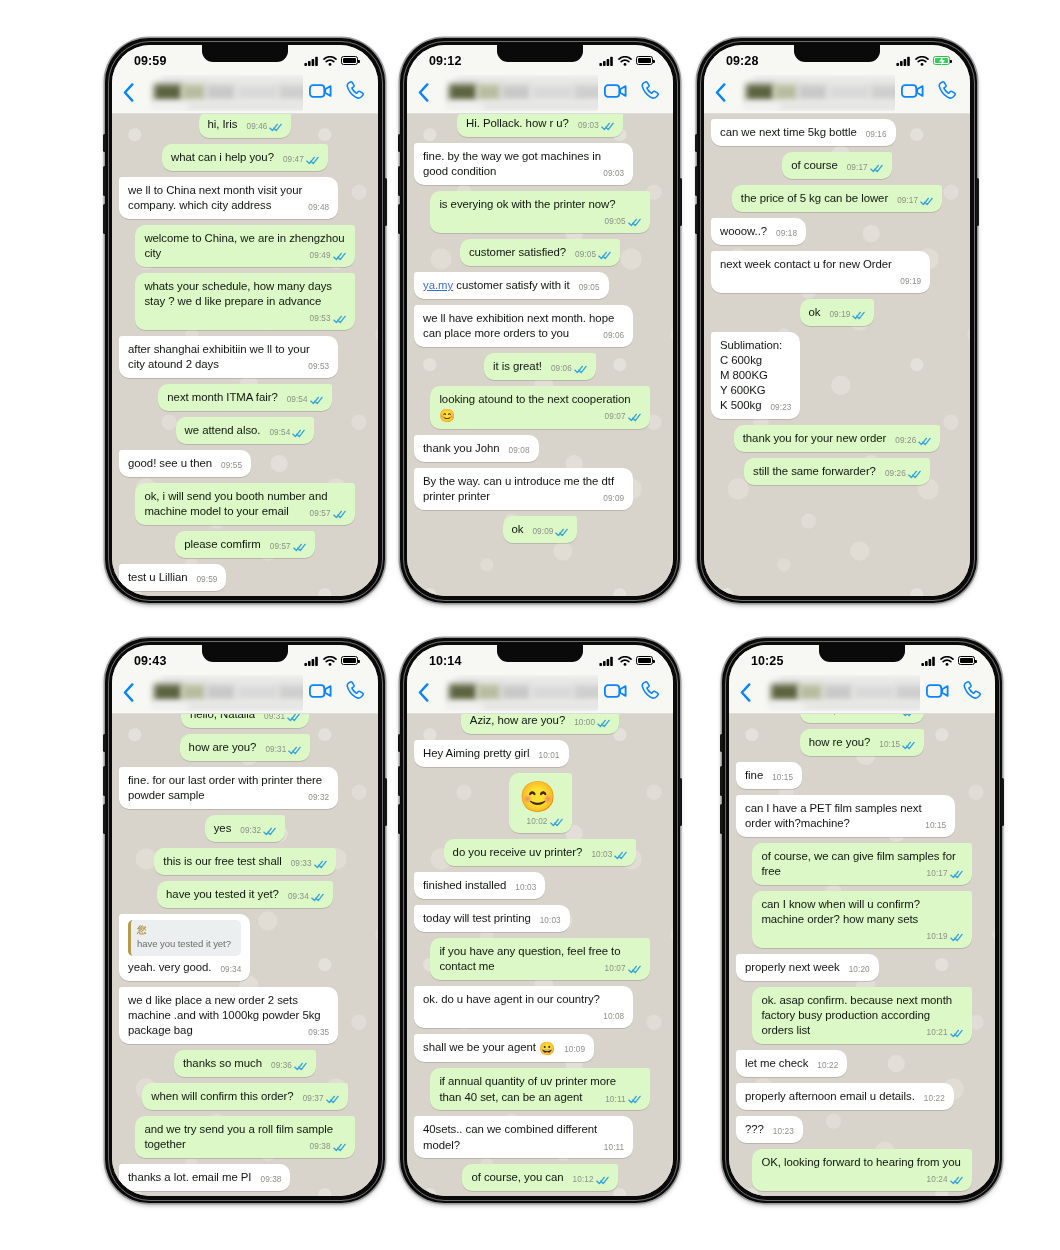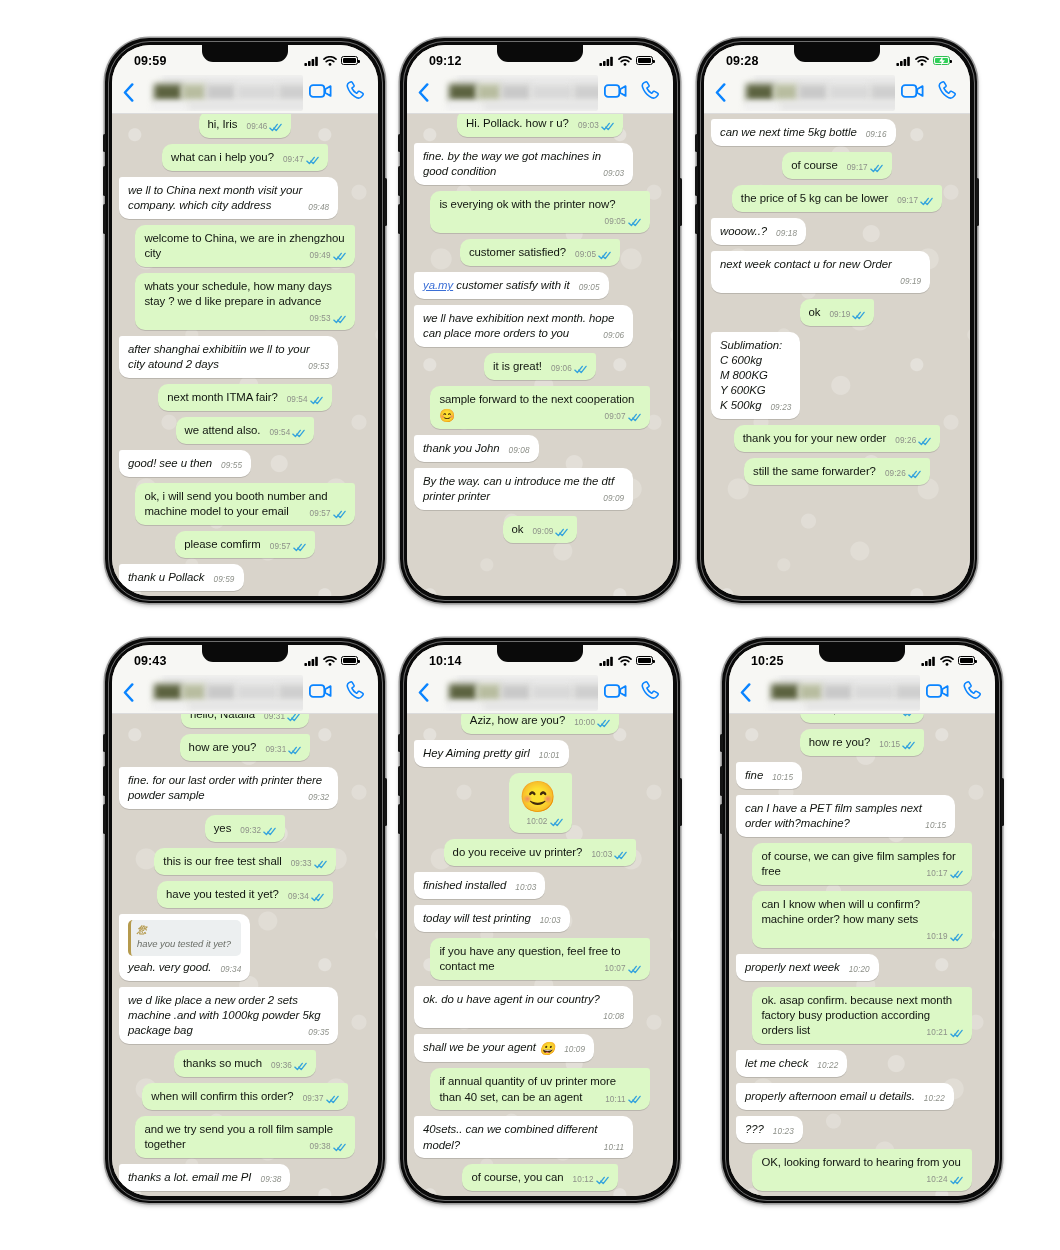--- a/index.html
+++ b/index.html
@@ -125,21 +125,21 @@
     max-width: 87%;
     border-radius: 10px;
     padding: 6px 9px 5px 9px;
     font-size: 11.4px;
     line-height: 1.33;
     color:#10140f;
     word-wrap: break-word;
     box-shadow: 0 1px 0.5px rgba(0,0,0,.14);
     letter-spacing: -0.05px;
   }
-  .bubble.in{ background:#ffffff; border-top-left-radius: 3px; font-style: italic; }
+  .bubble.in{ background:#ffffff; border-top-left-radius: 3px; }
   .bubble.out{ background:#dcf8c6; border-top-right-radius: 3px; }
 
   .btxt{ display:inline; }
   .meta{
     display:inline-flex; align-items:center; gap:2px;
     float:right; margin-left:9px; margin-top:5px;
     white-space:nowrap;
   }
   .meta .t{ font-size:8.2px; color:#8d9089; letter-spacing:.1px; }
   .meta .ticks{ display:inline-block; line-height:0; }
@@ -306,21 +306,21 @@
             <div class="row out">
               <div class="bubble out"><span class="btxt">please comfirm</span><span class="meta">
                   <span class="t">09:57</span>
                   <span class="ticks"><svg width="13" height="9" viewBox="0 0 13 9">
                       <path d="M0.8 5.1 L3.4 7.6 L8.3 1.4" stroke="#34a3dd" stroke-width="1.35" fill="none" stroke-linecap="round" stroke-linejoin="round"></path>
                       <path d="M4.6 5.1 L7.2 7.6 L12.1 1.4" stroke="#34a3dd" stroke-width="1.35" fill="none" stroke-linecap="round" stroke-linejoin="round"></path>
                     </svg></span>
                 </span><div class="clr"></div></div>
             </div>
             <div class="row in">
-              <div class="bubble in"><span class="btxt">thank u  Pollack</span><span class="meta">
+              <div class="bubble in"><span class="btxt">test u  Lillian</span><span class="meta">
                   <span class="t">09:59</span>
                 </span><div class="clr"></div></div>
             </div>
           </div>
         </div>
       </div>
     </div>
     <div class="phone" style="left: 400px; top: 38px;">
       <div class="btn-side btn-sil"></div>
       <div class="btn-side btn-vol-up"></div>
@@ -424,21 +424,21 @@
             <div class="row out">
               <div class="bubble out"><span class="btxt">it is great!</span><span class="meta">
                   <span class="t">09:06</span>
                   <span class="ticks"><svg width="13" height="9" viewBox="0 0 13 9">
                       <path d="M0.8 5.1 L3.4 7.6 L8.3 1.4" stroke="#34a3dd" stroke-width="1.35" fill="none" stroke-linecap="round" stroke-linejoin="round"></path>
                       <path d="M4.6 5.1 L7.2 7.6 L12.1 1.4" stroke="#34a3dd" stroke-width="1.35" fill="none" stroke-linecap="round" stroke-linejoin="round"></path>
                     </svg></span>
                 </span><div class="clr"></div></div>
             </div>
             <div class="row out">
-              <div class="bubble out"><span class="btxt">sample forward to the next cooperation</span><span class="emoji-inline">😊</span><span class="meta">
+              <div class="bubble out"><span class="btxt">looking atound to the next cooperation</span><span class="emoji-inline">😊</span><span class="meta">
                   <span class="t">09:07</span>
                   <span class="ticks"><svg width="13" height="9" viewBox="0 0 13 9">
                       <path d="M0.8 5.1 L3.4 7.6 L8.3 1.4" stroke="#34a3dd" stroke-width="1.35" fill="none" stroke-linecap="round" stroke-linejoin="round"></path>
                       <path d="M4.6 5.1 L7.2 7.6 L12.1 1.4" stroke="#34a3dd" stroke-width="1.35" fill="none" stroke-linecap="round" stroke-linejoin="round"></path>
                     </svg></span>
                 </span><div class="clr"></div></div>
             </div>
             <div class="row in">
               <div class="bubble in"><span class="btxt">thank you John</span><span class="meta">
                   <span class="t">09:08</span>

